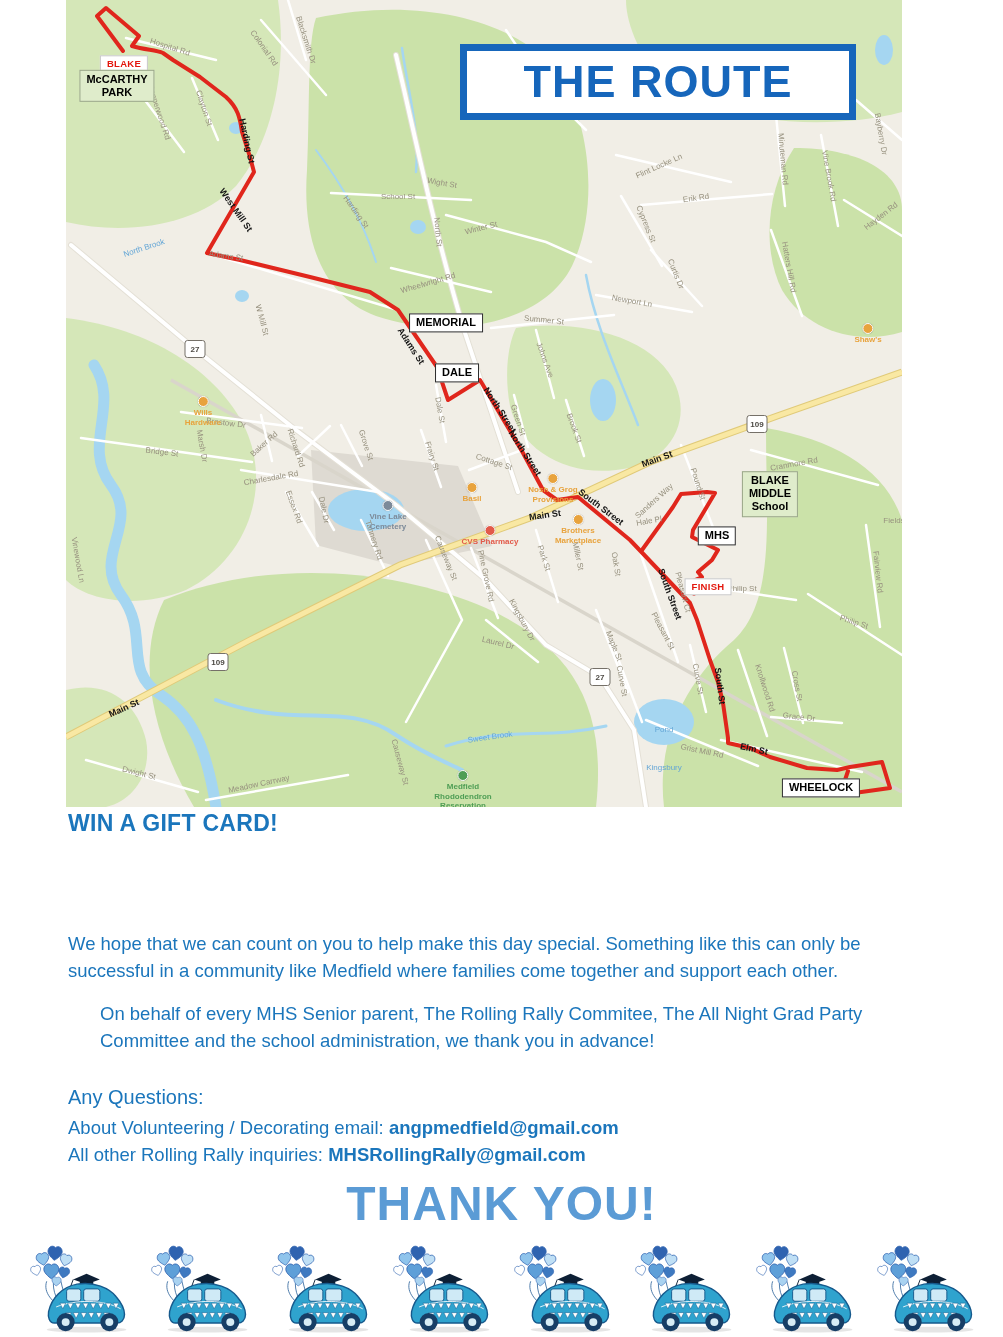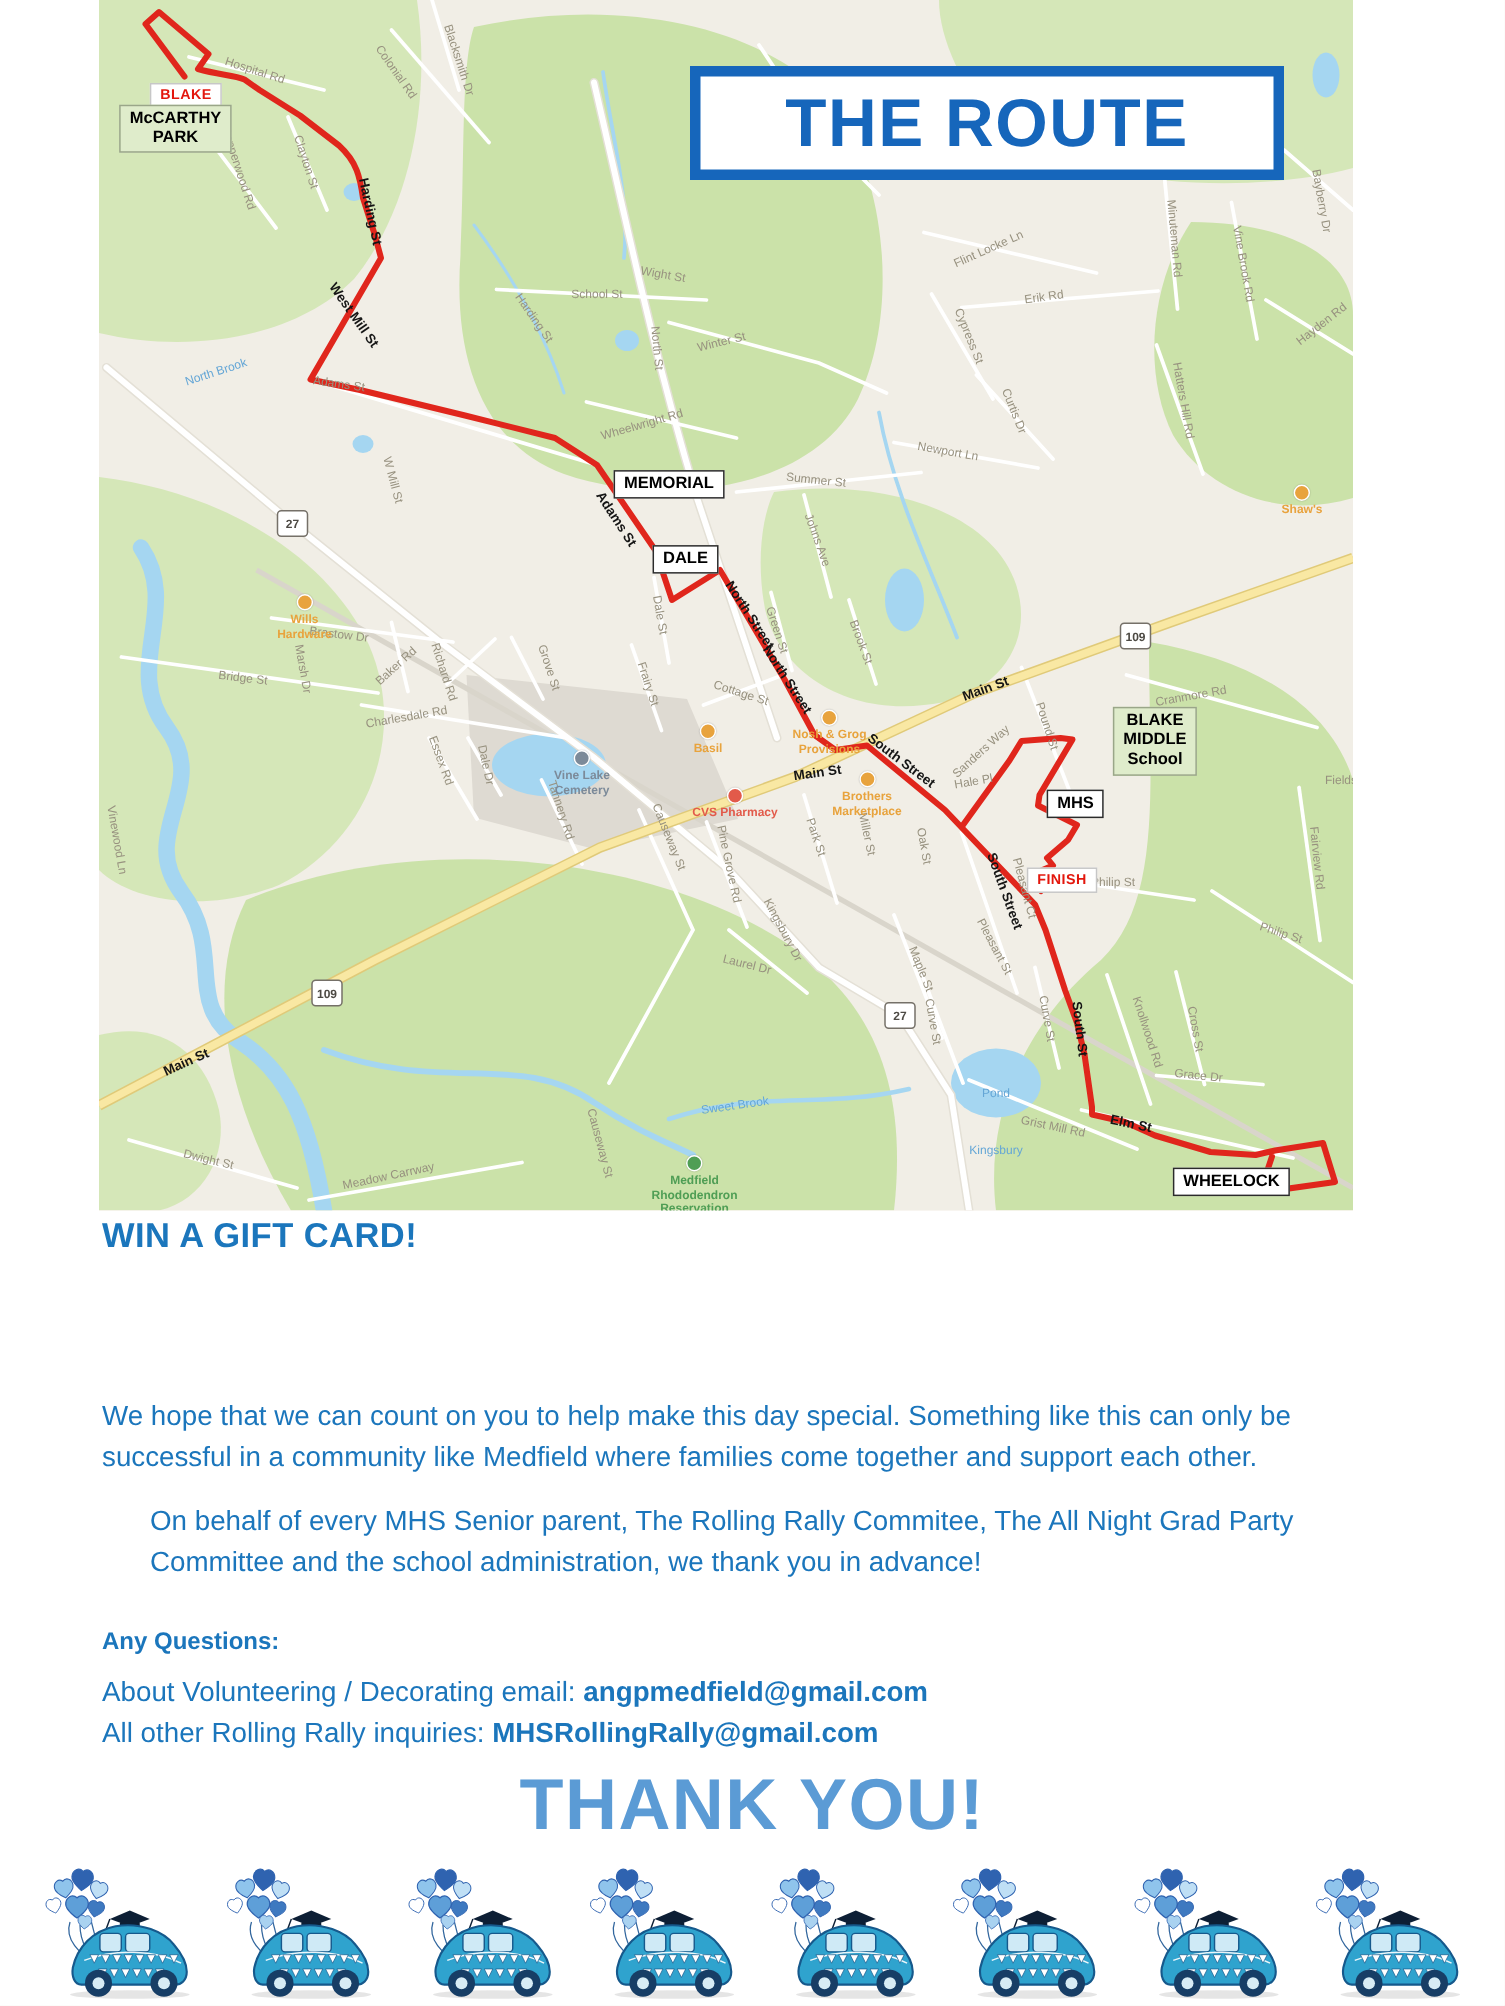--- a/index.html
+++ b/index.html
@@ -38,21 +38,21 @@
       justify-content:center;font-size:45px;font-weight:bold;color:#1666BB;
       letter-spacing:1px;}
 
   
   .txt{position:absolute;left:68px;color:#1B76BC;}
   .h-win{top:810px;font-size:23px;font-weight:bold;letter-spacing:.3px;}
   .para{font-size:18.5px;line-height:27px;}
   .p1{top:857px;}
   .p2{top:930px;}
   .p3{top:1000px;margin-left:32px;}
-  .h-q{top:1086px;font-size:16px;font-weight:bold;}
+  .h-q{top:1086px;font-size:20px;font-weight:normal;}
   .c1{top:1114px;}
   .c2{top:1141px;}
   .bold{font-weight:bold;}
   .email{font-weight:bold;}
   .thank{position:absolute;left:0;top:1176px;width:100%;text-align:center;
          font-size:48px;font-weight:bold;color:#5B9BD5;letter-spacing:1px;}
 
   
   .cars{position:absolute;left:0;top:1236px;width:1003px;height:100px;
         display:flex;justify-content:space-between;align-items:flex-end;

